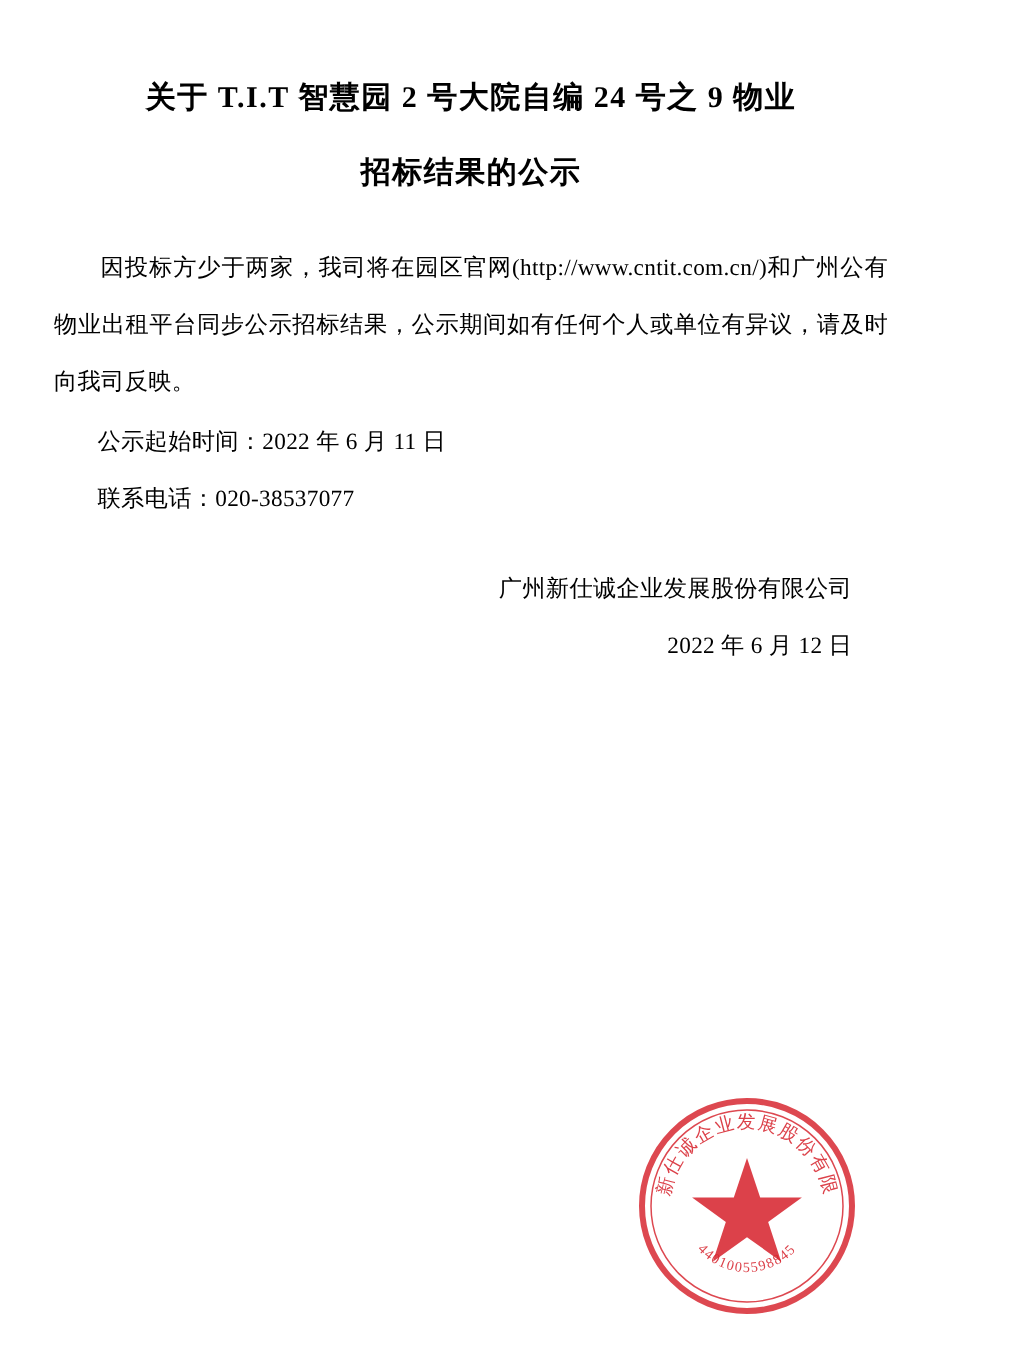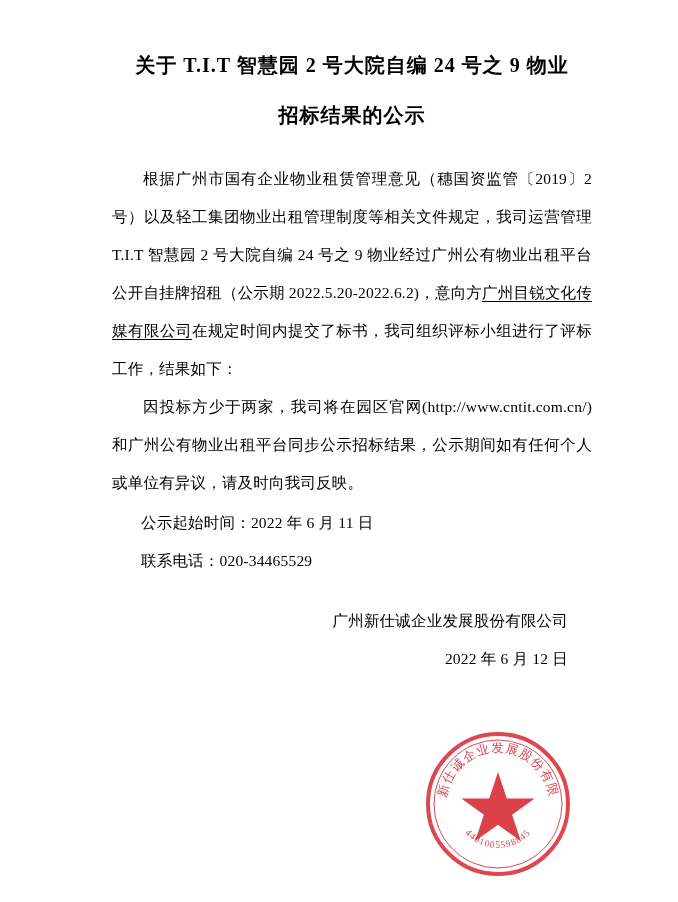--- a/index.html
+++ b/index.html
@@ -14,21 +14,21 @@
     font-family: "Liberation Serif", "DejaVu Serif", serif;
     color: #000000;
     overflow: hidden;
   }
 
   .page {
     position: relative;
     width: 678px;
     height: 902px;
     box-sizing: border-box;
-    padding: 46px 86px 0 112px;
+    padding: 46px 86px 0 36px;
   }
 
   .doc-title {
     text-align: center;
     font-size: 20px;
     font-weight: bold;
     line-height: 38px;
     letter-spacing: 1px;
     margin: 0;
     padding: 0 4px;
@@ -98,33 +98,30 @@
 
 <div class="page">
 
   <h1 class="doc-title">
     <span>关于 T.I.T 智慧园 2 号大院自编 24 号之 9 物业</span>
     <span class="line2">招标结果的公示</span>
   </h1>
 
   <div class="body-block">
 
-    <p class="para">
-      <span>根据广州市国有企业物业租赁管理意见（穗国资监管〔2019〕2 号）以及轻工集团物业出租管理制度等相关文件规定，我司运营管理 T.I.T 智慧园 2 号大院自编 24 号之 9 物业经过广州公有物业出租平台公开自挂牌招租（公示期 2022.5.20-2022.6.2)，意向方</span><span class="u">广州目锐文化传媒有限公司</span><span>在规定时间内提交了标书，我司组织评标小组进行了评标工作，结果如下：</span>
-    </p>
 
 
 
     <p class="para">
       <span>因投标方少于两家，我司将在园区官网(http://www.cntit.com.cn/)和广州公有物业出租平台同步公示招标结果，公示期间如有任何个人或单位有异议，请及时向我司反映。</span>
     </p>
 
     <div class="tail-block">
       <p class="para noindent">公示起始时间：2022 年 6 月 11 日</p>
-      <p class="para noindent">联系电话：020-34465529</p>
+      <p class="para noindent">联系电话：020-38537077</p>
     </div>
 
     <div class="sign-block">
       <div class="sign-line">广州新仕诚企业发展股份有限公司</div>
       <div class="sign-line">2022 年 6 月 12 日</div>
     </div>
 
   </div>
 
   <div class="seal">

